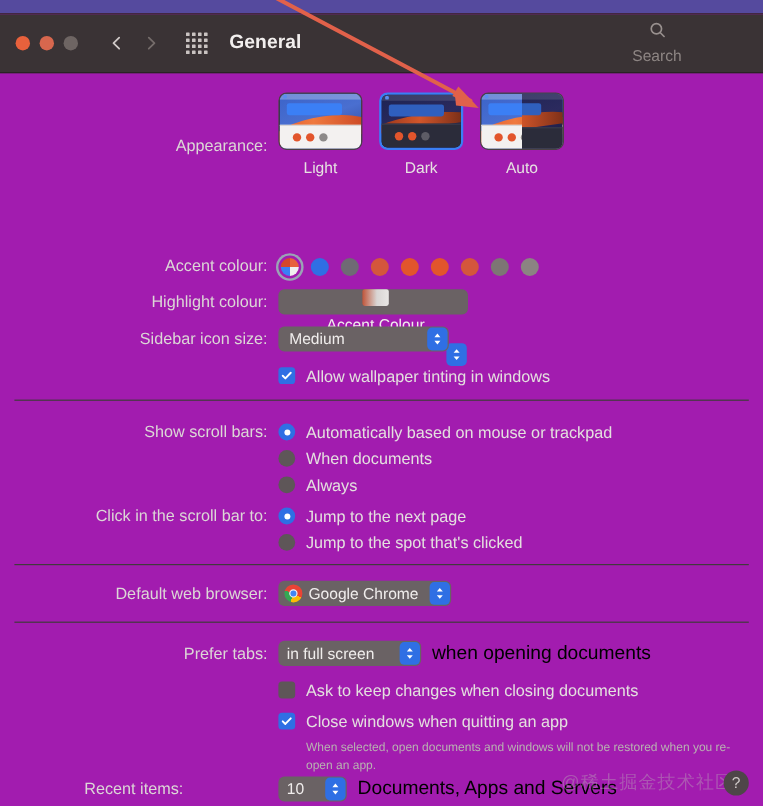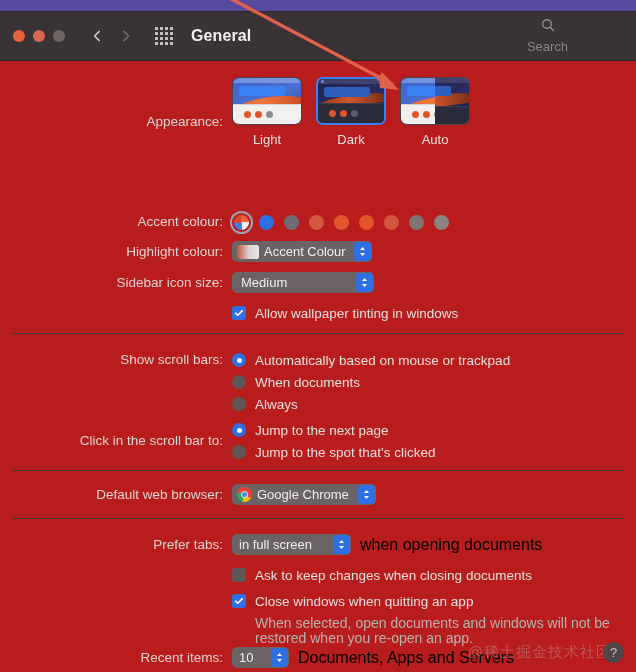--- a/index.html
+++ b/index.html
@@ -2,21 +2,21 @@
 <html><head>
 <meta charset="utf-8">
 <style>
   * { box-sizing: border-box; margin: 0; padding: 0; }
   html, body {
     width: 636px; height: 672px;
     background: #2b2325;
     font-family: "Liberation Sans", "DejaVu Sans", sans-serif;
     overflow: hidden;
   }
-  #root { position: relative; width: 636px; height: 672px; background: #b91c1c; }
+  #root { position: relative; width: 636px; height: 672px; background: #a21caf; }
 
   
   .purple-strip {
     position: absolute; top: 0; left: 0; width: 636px; height: 11px;
     background: #554a9e;
   }
   .strip-edge {
     position: absolute; top: 11px; left: 0; width: 636px; height: 1px;
     background: #2e2729;
   }
@@ -153,21 +153,21 @@
   .chk svg { display: block; }
   .radio { width: 14px; height: 14px; border-radius: 50%; flex: none; position: relative; }
   .radio.on  { background: #2f6fe4; }
   .radio.off { background: #5e5658; }
   .radio.on::after {
     content: ""; position: absolute; left: 4.5px; top: 4.5px;
     width: 5px; height: 5px; border-radius: 50%; background: #fff;
   }
   .opt { display: flex; align-items: center; gap: 9px; height: 22px; }
   .opt .otxt { color: #e4e0df; font-size: 13.5px; }
-  .note { color: #b8b2b1; font-size: 14px; line-height: 15px; max-width: 360px; }
+  .note { color: #b8b2b1; font-size: 10px; line-height: 15px; max-width: 360px; }
 
   .sep { position: absolute; left: 12px; width: 612px; height: 1px; background: #413a3c; }
 
   
   .help {
     position: absolute; right: 12px; bottom: 9px; width: 21px; height: 21px;
     border-radius: 50%; background: #4e4648; color: #cfc9c8;
     font-size: 13px; display: flex; align-items: center; justify-content: center;
   }
   .watermark {
@@ -347,21 +347,21 @@
           <span class="sw-wrap">
               <span class="sw" style="background:#8b8482"></span>
             </span>
         </div>
       </div>
     </div>
 
     <div class="row" style="position:absolute;top:180px;left:0;width:636px;">
       <div class="lbl" style="line-height:21px;">Highlight colour:</div>
       <div class="ctl">
-        <div class="popup" style="width:140px;">
+        <div class="popup" style="width:158px;flex-direction:column;">
           <span class="hl-chip"></span>
           <span class="ptxt">Accent Colour</span>
           <span class="stepper">
             <svg width="9" height="13" viewBox="0 0 9 13">
                 <path d="M4.5 2 7 5H2z" fill="#fff"></path>
                 <path d="M4.5 11 2 8h5z" fill="#fff"></path>
               </svg>
           </span>
         </div>
       </div>
@@ -409,21 +409,21 @@
           <span class="radio off"></span>
           <span class="otxt">When documents</span>
         </div>
         <div class="opt">
           <span class="radio off"></span>
           <span class="otxt">Always</span>
         </div>
       </div>
     </div>
 
-    <div class="row" style="position:absolute;top:358px;left:0;width:636px;align-items:center;">
+    <div class="row" style="position:absolute;top:358px;left:0;width:636px;">
       <div class="lbl" style="line-height:22px;">Click in the scroll bar to:</div>
       <div class="ctl">
         <div class="opt">
           <span class="radio on"></span>
           <span class="otxt">Jump to the next page</span>
         </div>
         <div class="opt">
           <span class="radio off"></span>
           <span class="otxt">Jump to the spot that's clicked</span>
         </div>
@@ -485,21 +485,21 @@
                 <path d="M1.6 5.1 3.8 7.3 8.3 2.6" fill="none" stroke="#fff" stroke-width="1.6" stroke-linecap="round" stroke-linejoin="round"></path>
               </svg>
           </span>
           <span class="otxt">Close windows when quitting an app</span>
         </div>
         <div class="note" style="margin-left:23px;margin-top:4px;">When selected, open documents and windows will not be restored when you re-open an app.</div>
       </div>
     </div>
 
     <div class="row" style="position:absolute;top:586px;left:0;width:636px;">
-      <div class="lbl" style="line-height:21px;">Recent items:</div>
+      <div class="lbl" style="line-height:21px;text-align:center;">Recent items:</div>
       <div class="ctl" style="display:flex;align-items:center;gap:9px;">
         <div class="popup" style="width:57px;padding-left:7px;">
           <span class="ptxt">10</span>
           <span class="stepper">
             <svg width="9" height="13" viewBox="0 0 9 13">
                 <path d="M4.5 2 7 5H2z" fill="#fff"></path>
                 <path d="M4.5 11 2 8h5z" fill="#fff"></path>
               </svg>
           </span>
         </div>

